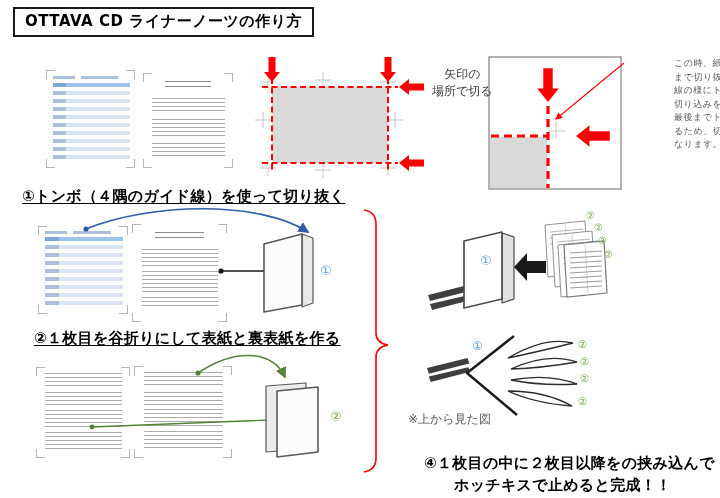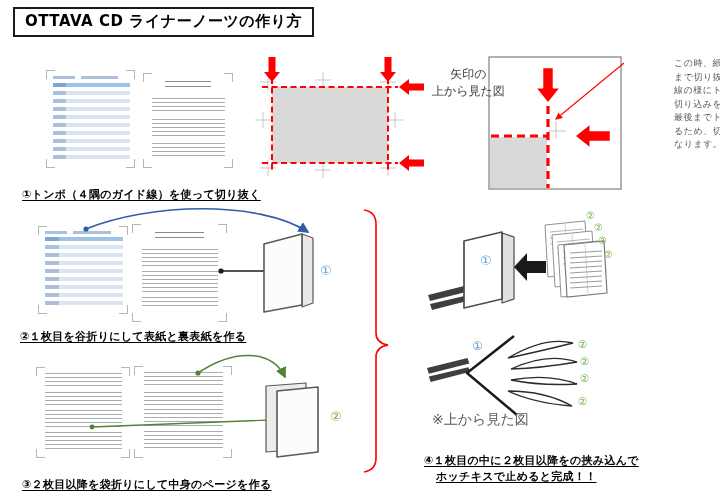--- a/index.html
+++ b/index.html
@@ -2,33 +2,33 @@
 <html><head>
 <meta charset="utf-8">
 <style>
   html,body{margin:0;padding:0;background:#fff;}
   .canvas{position:relative;width:720px;height:498px;background:#fff;overflow:hidden;
           font-family:"DejaVu Sans",sans-serif;color:#000;}
   
   .title-box{position:absolute;left:13px;top:7px;border:2px solid #1a1a1a;background:#fff;
              padding:3px 10px 4px;font-size:15px;font-weight:bold;letter-spacing:.5px;}
   
-  .caption{position:absolute;font-size:11px;font-weight:bold;color:#000;
+  .caption{position:absolute;font-size:15px;font-weight:bold;color:#000;
            text-decoration:underline;text-underline-offset:2px;letter-spacing:.3px;white-space:nowrap;}
   .cap1{left:22px;top:187px;}
-  .cap2{left:20px;top:329px;}
+  .cap2{left:34px;top:329px;}
   .cap3{left:22px;top:477px;}
   .cap4{left:424px;top:453px;text-decoration:none;}
-  .cap4 div{text-decoration:underline;text-underline-offset:2px;line-height:1.45;}
-  .cap4 .l2{margin-left:12px;}
+  .cap4 div{text-underline-offset:2px;line-height:1.45;}
+  .cap4 .l2{margin-left:30px;}
   
   .cut-label{position:absolute;left:432px;top:66px;font-size:12px;color:#3d3d3d;line-height:1.45;text-align:center;}
   .detail-note{position:absolute;left:627px;top:57px;width:92px;font-size:9px;line-height:1.5;
                color:#595959;letter-spacing:.5px;margin-left:47px;}
-  .topview-note{position:absolute;left:432px;top:411px;font-size:14px;color:#595959;}
+  .topview-note{position:absolute;left:408px;top:411px;font-size:12px;color:#595959;}
   
   .num{position:absolute;font-size:13px;line-height:1;}
   .blue{color:#5b9bd5;}
   .green{color:#70ad47;}
   .n-s2{left:320px;top:264px;}
   .n-s3{left:330px;top:410px;}
   .n-c4{left:480px;top:254px;}
   .n-st1{left:586px;top:211px;font-size:10px;}
   .n-st2{left:594px;top:223px;font-size:10px;}
   .n-st3{left:598px;top:236px;font-size:10px;}
@@ -258,29 +258,28 @@
     <g fill="#ffffff" stroke="#2b2b2b" stroke-width="1.3">
       <path d="M508,358 Q545,336 573,343 Q537,352 508,358 Z"></path>
       <path d="M511,369 Q547,352 577,362 Q542,368 511,369 Z"></path>
       <path d="M511,380 Q548,373 577,384 Q541,386 511,380 Z"></path>
       <path d="M508,391 Q545,391 572,406 Q534,403 508,391 Z"></path>
     </g>
   </svg>
 
   <div class="caption cap1">①トンボ（４隅のガイド線）を使って切り抜く</div>
   <div class="caption cap2">②１枚目を谷折りにして表紙と裏表紙を作る</div>
-  <div class="caption cap3">③２枚目以降を袋折りにして中身のページを作る</div>
   <div class="caption cap4">
     <div>④１枚目の中に２枚目以降をの挟み込んで</div>
     <div class="l2">ホッチキスで止めると完成！！</div>
   </div>
 
   <div class="cut-label">
     <div>矢印の</div>
-    <div>上から見た図</div>
+    <div>場所で切る</div>
   </div>
   <div class="detail-note">この時、紙のサイドまで切り抜かず、点線の様にトンボ上で切り込みを止めると最後までトンボが残るため、切りやすくなります。</div>
   <div class="topview-note">※上から見た図</div>
 
   <span class="num blue n-s2">①</span>
   <span class="num green n-s3">②</span>
   <span class="num blue n-c4">①</span>
   <span class="num green n-st1">②</span>
   <span class="num green n-st2">②</span>
   <span class="num green n-st3">②</span>

